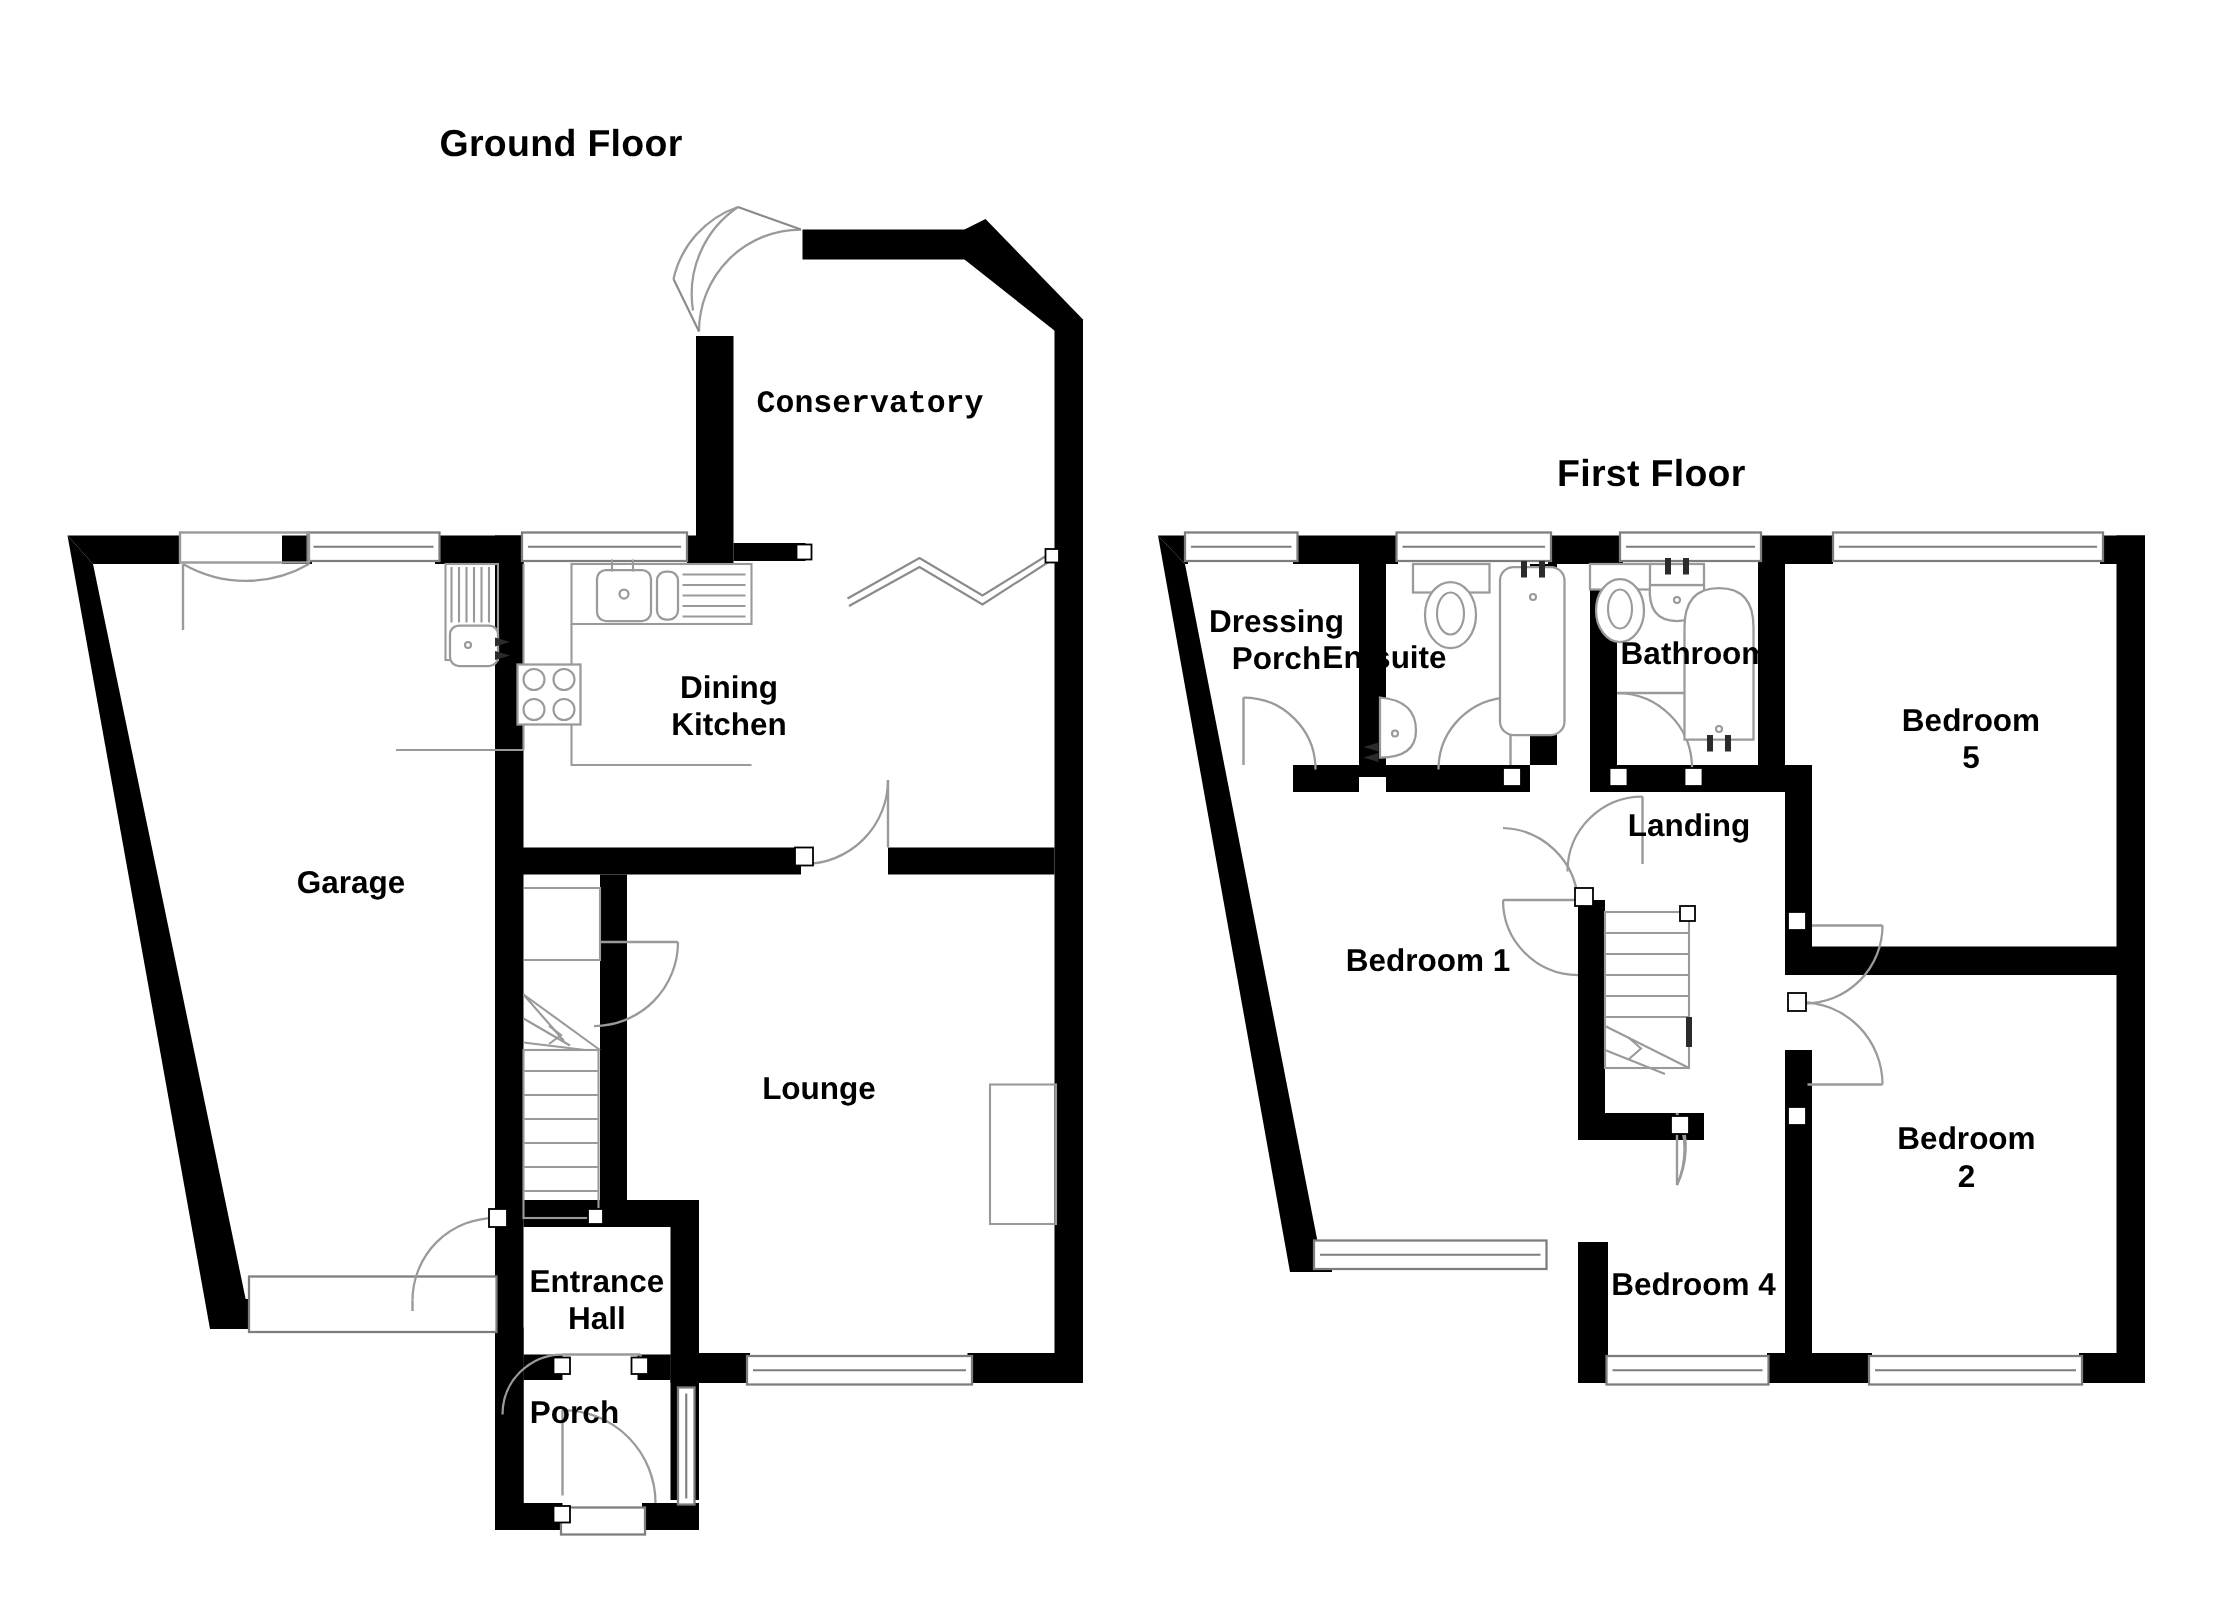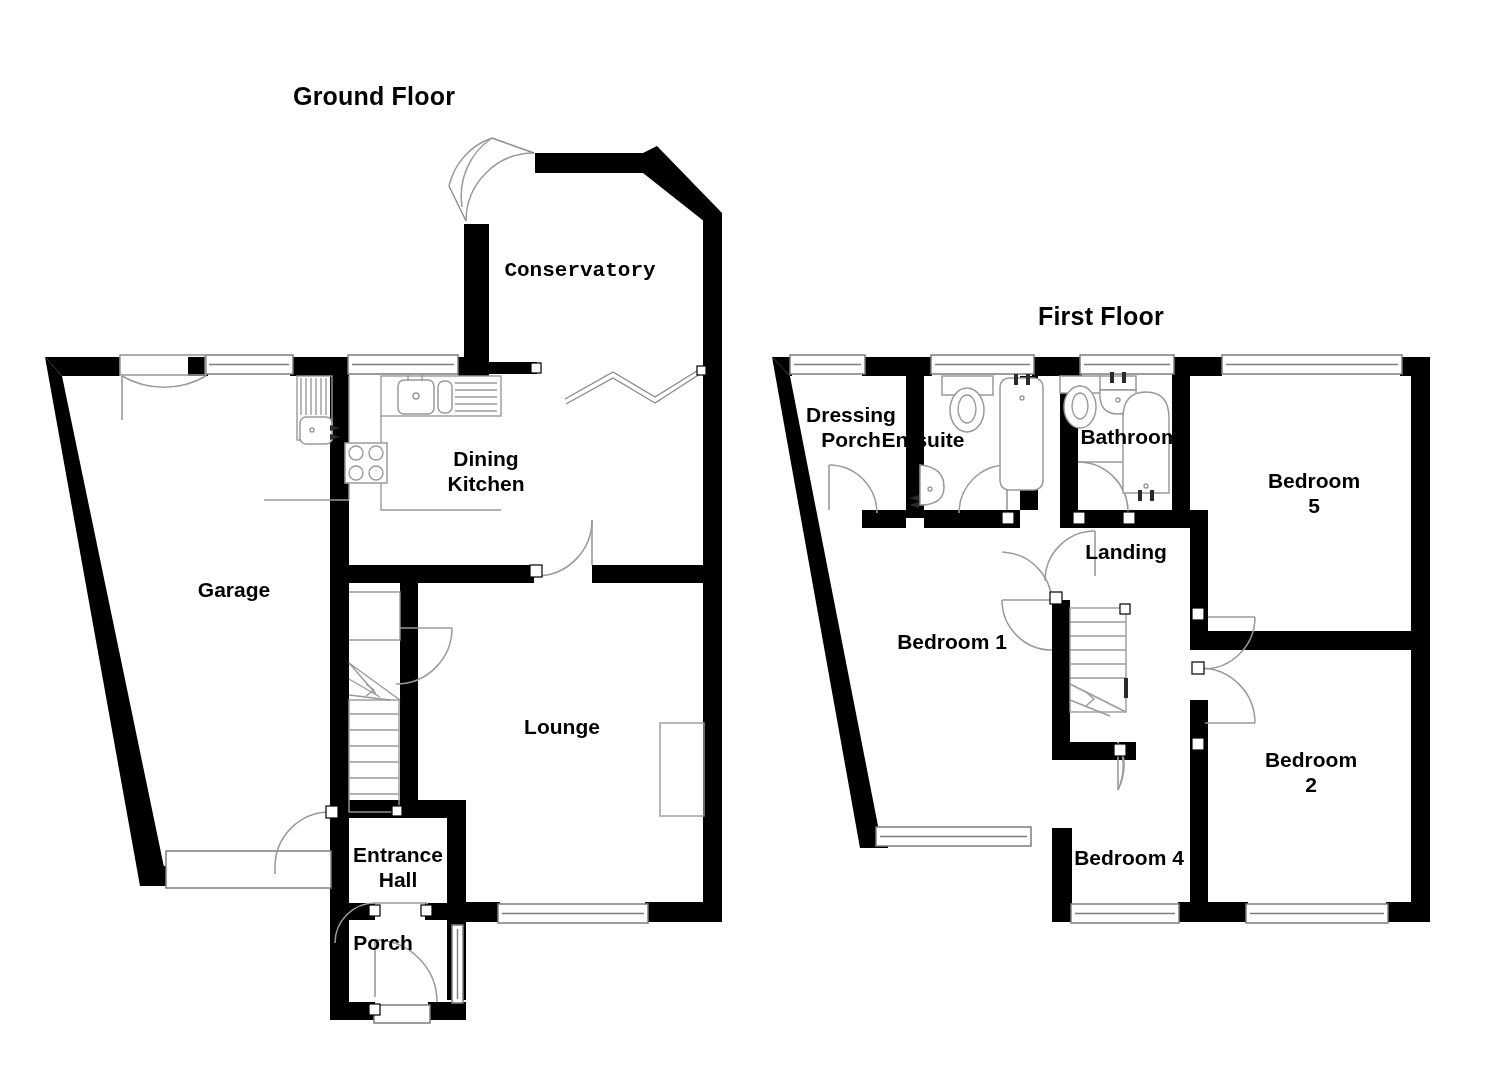--- a/index.html
+++ b/index.html
@@ -440,21 +440,21 @@
     </g>
   </svg>
 
   <div class="floor-title" style="left:293px;top:82px;">Ground Floor</div>
   <div class="floor-title" style="left:1038px;top:302px;">First Floor</div>
 
   <div class="room-label" style="left:580px;top:270px;font-family:Liberation Mono, monospace;">Conservatory</div>
   <div class="room-label" style="left:486px;top:471px;">Dining
 Kitchen</div>
   <div class="room-label" style="left:234px;top:589px;">Garage</div>
-  <div class="room-label" style="left:546px;top:726px;margin-left:16px;">Lounge</div>
+  <div class="room-label" style="left:546px;top:726px;">Lounge</div>
   <div class="room-label" style="left:398px;top:867px;">Entrance
 Hall</div>
   <div class="room-label" style="left:383px;top:942px;">Porch</div>
 
   <div class="room-label" style="left:851px;top:427px;">Dressing
 Porch</div>
   <div class="room-label" style="left:923px;top:439px;">En-suite</div>
   <div class="room-label" style="left:1130px;top:436px;">Bathroom</div>
   <div class="room-label" style="left:1314px;top:493px;">Bedroom 5</div>
   <div class="room-label" style="left:1126px;top:551px;">Landing</div>

